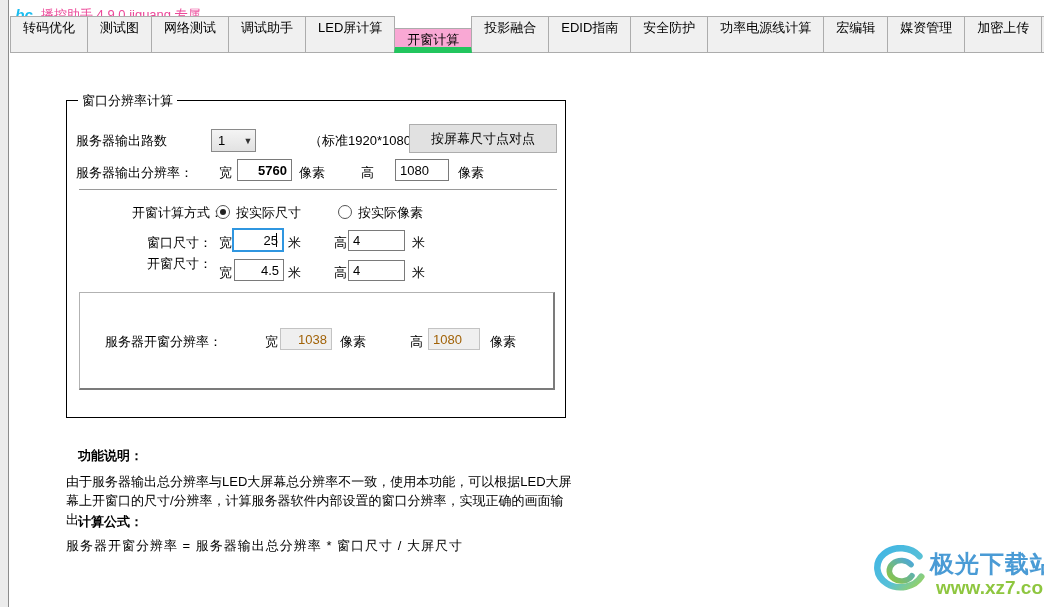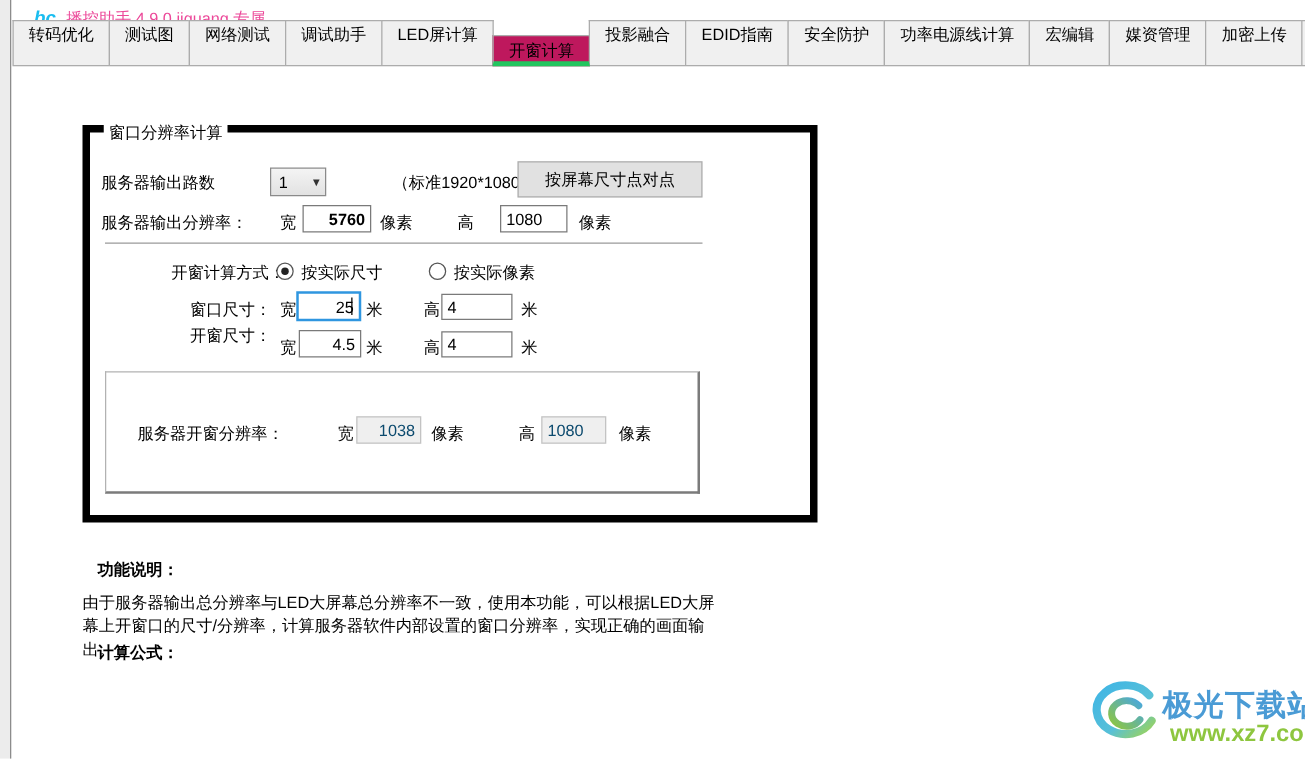--- a/index.html
+++ b/index.html
@@ -8,58 +8,58 @@
   .screen { position:relative; width:1044px; height:607px; background:#fff; }
 
   
   .bg-strip { position:absolute; left:0; top:0; width:9px; height:607px;
     background:#ececec; border-right:1px solid #8c8c8c; }
 
   .app-window { position:absolute; left:10px; top:0; right:0; bottom:0; background:#fff; }
 
   
   .titlebar { position:absolute; left:0; top:0; right:0; height:29px; background:#fff;
-    display:flex; align-items:center; padding-left:16px; }
+    display:flex; align-items:center; padding-left:4px; }
   .app-icon { width:20px; height:18px; margin-right:7px; font-size:15px; font-weight:bold;
     font-style:italic; color:#19bdf0; line-height:18px; text-align:center; }
   .title-text { font-size:13px; color:#ec4899; }
 
   
   .tabbar { position:absolute; left:0; top:30px; right:0; height:23px; background:#f0f0f0;
     border-bottom:1px solid #acacac; display:flex; align-items:flex-end; }
   .tab { height:36px; line-height:21px; padding:0 12px; font-size:13px; background:#f0f0f0;
     border:1px solid #acacac; border-bottom:none; margin-right:-1px; white-space:nowrap;
     cursor:default; }
-  .tab.active { height:25px; line-height:24px; background:#be185d; position:relative; z-index:2;
-    margin-bottom:-1px; border-bottom:4px solid #22c55e; }
+  .tab.active { height:25px; line-height:24px; background:#f9a8d4; position:relative; z-index:2;
+    margin-bottom:-1px; border-bottom:6px solid #22c55e;font-family:Liberation Mono, monospace; }
 
   .label { position:absolute; font-size:13px; white-space:nowrap; }
   .bold { font-weight:bold;margin-left:12px; }
 
   
-  .groupbox { position:absolute; left:56px; top:100px; width:588px; height:318px;
-    border:6px solid #000000; background:#fff; }
+  .groupbox { position:absolute; left:56px; top:100px; width:500px; height:318px;
+    border:1px solid #000000; background:#fff; }
   .legend { position:absolute; top:-9px; left:11px; background:#fff; padding:0 4px;
     font-size:13px; }
 
   .combobox { position:absolute; left:144px; top:28px; width:45px; height:23px;
     background:linear-gradient(#f4f4f4,#e2e2e2); border:1px solid #8a8a8a;
     display:flex; align-items:center; font-size:13px; cursor:default; }
   .combobox .val { flex:1; padding-left:6px; }
   .combobox .arrow { width:14px; font-size:9px; color:#333; text-align:center; }
 
   .btn { position:absolute; left:342px; top:23px; width:148px; height:29px;
     background:#e1e1e1; border:1px solid #adadad; font-size:13px; cursor:default;
     font-family:inherit; }
 
   input.txt { position:absolute; height:22px; border:1px solid #7a7a7a; font-size:13px;
     font-family:inherit; padding:0 4px; background:#fff; color:#000; }
   input.right { text-align:right; }
   input.focused { border:2px solid #2f96e0; }
-  input.disabled { background:#efefef; color:#0c4a6e; border:1px solid #c3c3c3; }
+  input.disabled { background:#efefef; color:#a16207; border:1px solid #c3c3c3; }
 
   .caret { position:absolute; width:1px; height:14px; background:#000; }
 
   .separator { position:absolute; left:12px; top:88px; width:478px; height:1px;
     background:#9a9a9a; }
 
   .radio { position:absolute; width:14px; height:14px; border:1px solid #555;
     border-radius:50%; background:#fff; cursor:default; }
   .radio.checked::after { content:""; position:absolute; left:3px; top:3px; width:6px;
     height:6px; border-radius:50%; background:#222; }
@@ -161,20 +161,21 @@
         <span class="label" style="left:260px; top:40px;">像素</span>
         <span class="label" style="left:330px; top:40px;">高</span>
         <input class="txt disabled" style="left: 348px; top: 35px; width: 52px;" type="text" disabled="" value="1080">
         <span class="label" style="left:410px; top:40px;">像素</span>
       </div>
     </div>
 
     <span class="label bold" style="left:56px; top:447px;">功能说明：</span>
     <div class="notes-para">由于服务器输出总分辨率与LED大屏幕总分辨率不一致，使用本功能，可以根据LED大屏幕上开窗口的尺寸/分辨率，计算服务器软件内部设置的窗口分辨率，实现正确的画面输出。</div>
     <span class="label bold" style="left:56px; top:513px;">计算公式：</span>
+    <div class="formula">服务器开窗分辨率 = 服务器输出总分辨率 * 窗口尺寸 / 大屏尺寸</div>
 
     <div class="watermark">
       <svg class="wm-logo" width="60" height="54" viewBox="0 0 64 58">
         <defs>
           <linearGradient id="wg1" x1="0" y1="0" x2="1" y2="1">
             <stop offset="0" stop-color="#3fb5e5"></stop>
             <stop offset="0.6" stop-color="#57c0d8"></stop>
             <stop offset="1" stop-color="#9ed455"></stop>
           </linearGradient>
           <linearGradient id="wg2" x1="0" y1="1" x2="1" y2="0">

